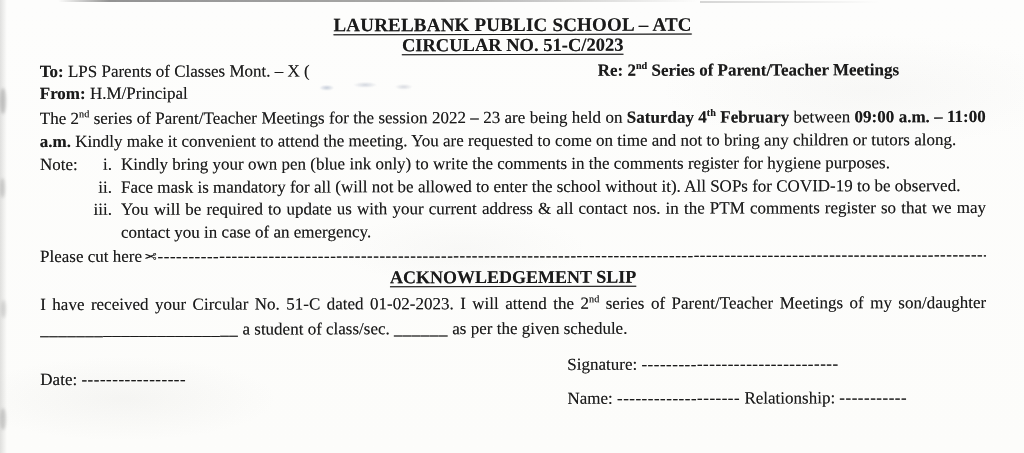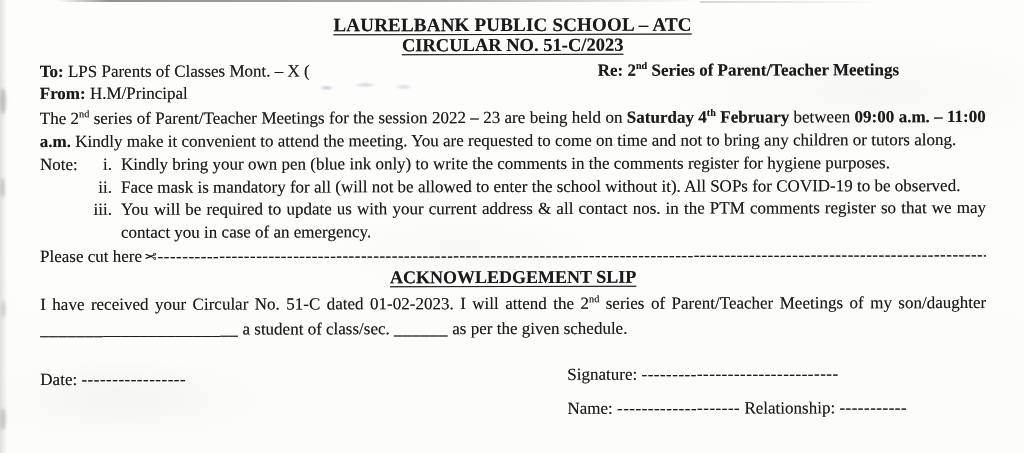--- a/index.html
+++ b/index.html
@@ -95,21 +95,21 @@
   .slip-par {
     margin-top: 3px;
     font-size: 17px;
     line-height: 25px;
     text-align: justify;
   }
   .blank { letter-spacing: 0.5px; }
 
   .bottom-form { position: relative; height: 90px; margin-top: 8px; font-size: 17px; }
   .date-field { position: absolute; left: 0; top: 20px; }
-  .sig-block { position: absolute; left: 527px; top: 16px; }
+  .sig-block { position: absolute; left: 527px; top: 6px; }
   .sig-row2 { margin-top: 14px; }
   .dashes { letter-spacing: 0.5px; }
 
   
   .artifact { position: absolute; pointer-events: none; }
   .top-edge-line {
     left: 58px; top: 0; width: 640px; height: 2px;
     background: linear-gradient(90deg, transparent, rgba(60,60,60,0.55) 8%, rgba(70,70,70,0.45) 60%, transparent);
     filter: blur(0.4px);
   }

